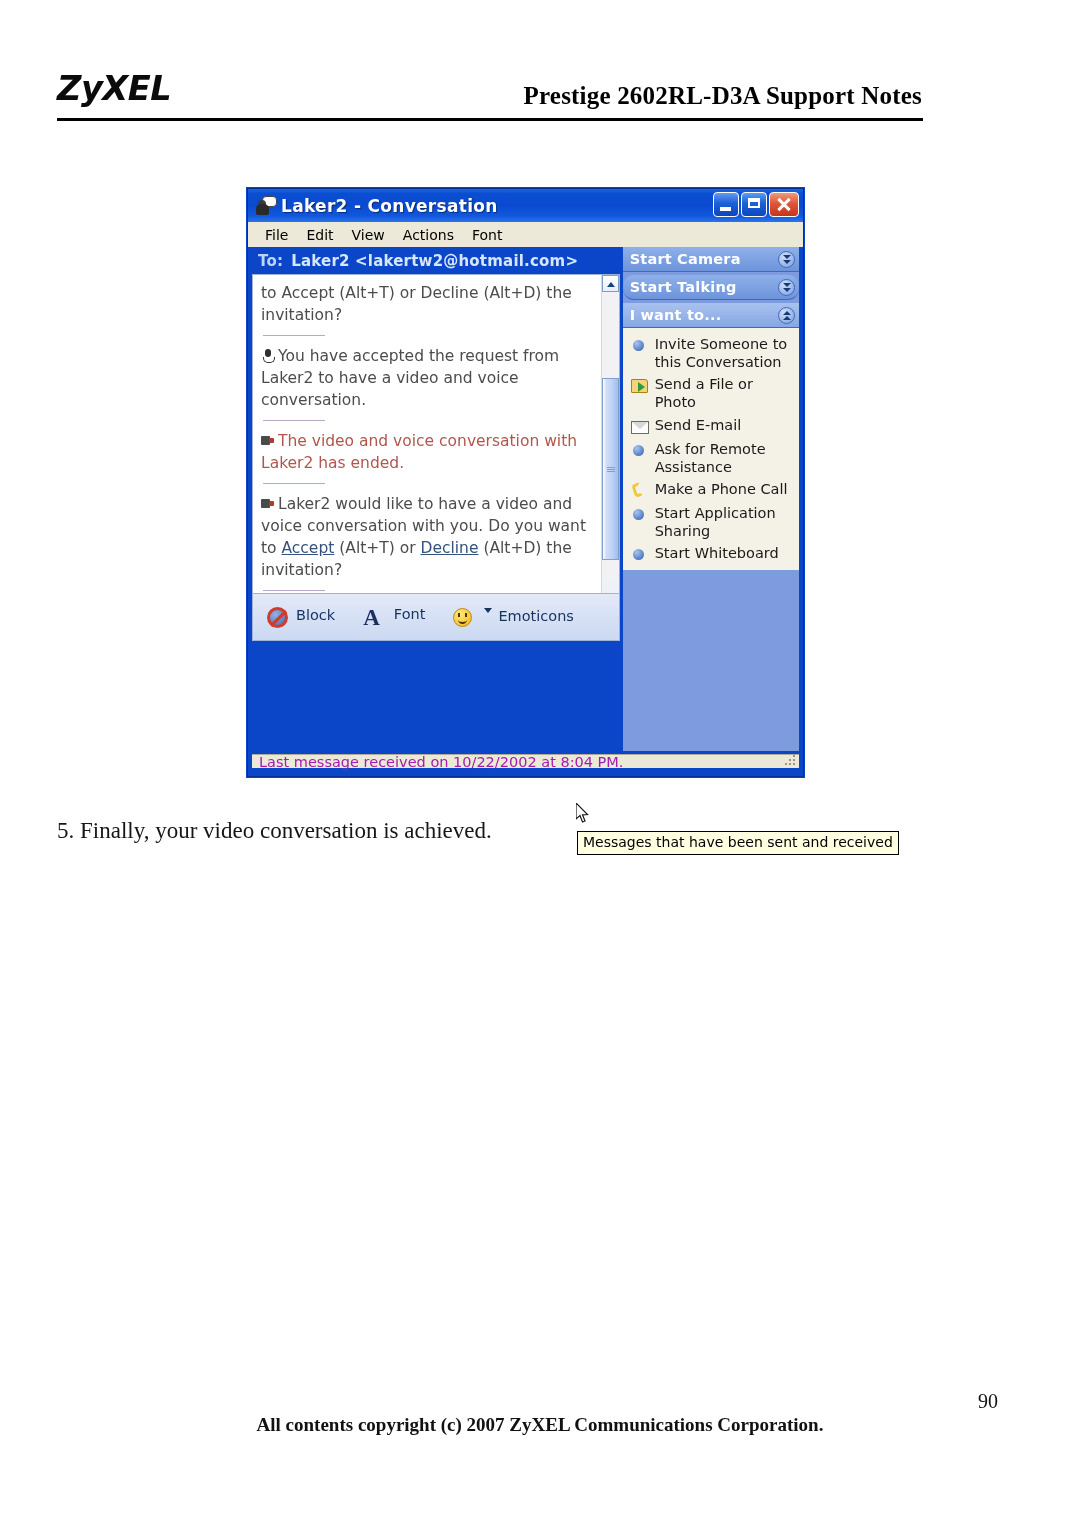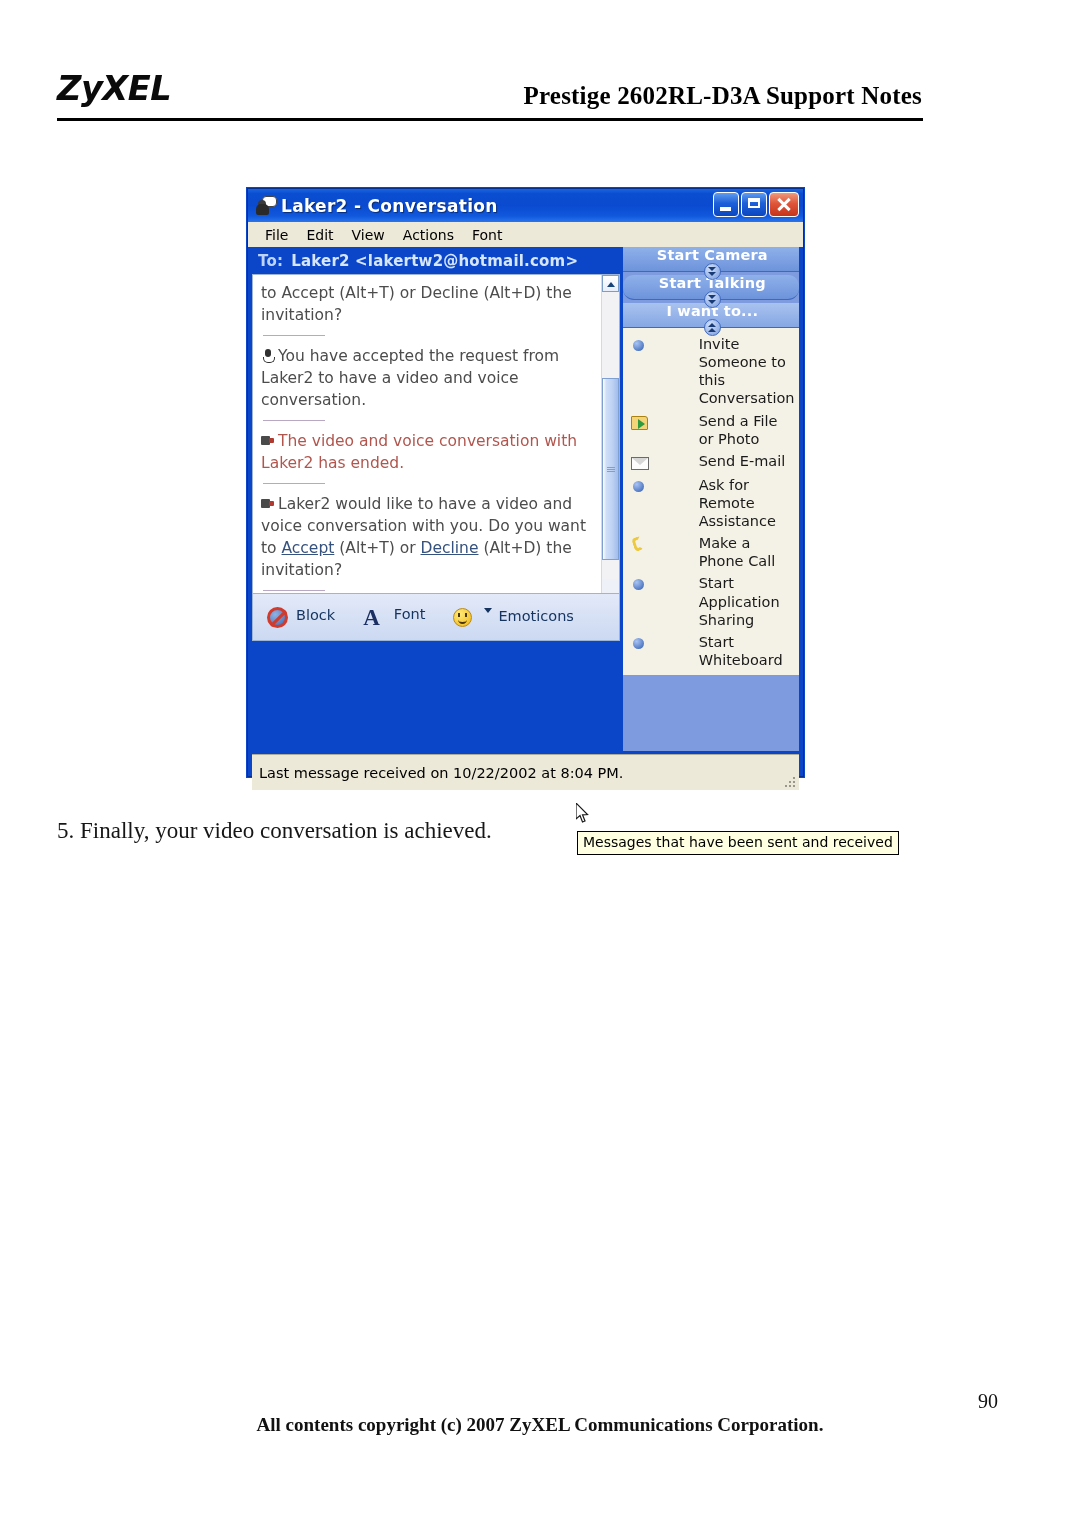--- a/index.html
+++ b/index.html
@@ -470,21 +470,20 @@
     display: flex;
     align-items: center;
     padding: 0 4px 0 7px;
     box-sizing: border-box;
     color: #ffffff;
     font-size: 14.5px;
     font-weight: bold;
     justify-content: space-between;
     font-family: "DejaVu Sans", sans-serif;
     letter-spacing: 0.2px;
-    flex-direction: column;
   }
   .side-header.camera {
     background: linear-gradient(to bottom, #8fb1ea, #6d93db);
     border-bottom: 1px solid #3f69bd;
   }
   .side-header.talking {
     background: linear-gradient(to bottom, #8fb1ea, #6d93db);
     border-bottom: 1px solid #3f69bd;
     margin-top: 3px;
     border-radius: 11px;
@@ -520,21 +519,20 @@
     padding: 5px 0 4px 0;
   }
   .side-item {
     display: flex;
     align-items: flex-start;
     padding: 2px 4px 2px 7px;
     font-size: 14.5px;
     color: #1a1a1a;
     font-family: "DejaVu Sans", sans-serif;
     line-height: 1.25;
-    gap: 44px;
   }
   .side-item .si-ico {
     flex: 0 0 19px;
     width: 19px; height: 19px;
     margin-right: 6px;
     position: relative;
     margin-top: 1px;
   }
   .dot-ico {
     position: absolute;
@@ -584,29 +582,29 @@
     border-right-color: transparent;
     box-sizing: border-box;
     transform: rotate(-18deg);
   }
   .side-filler {
     flex: 1;
     background: #7e9be0;
   }
 
   .statusbar {
-    height: 36px;
+    height: 14px;
     background: #ece9d8;
     border-top: 1px solid #b0ac9a;
     display: flex;
     align-items: center;
     padding-left: 7px;
     box-sizing: border-box;
     font-size: 14.5px;
-    color: #000000;
+    color: #a21caf;
     font-family: "DejaVu Sans", sans-serif;
     position: relative;
     margin: 3px 4px 4px 4px;
   }
   .grip {
     position: absolute;
     right: 4px; bottom: 3px;
     width: 12px; height: 12px;
   }
   .grip i {

